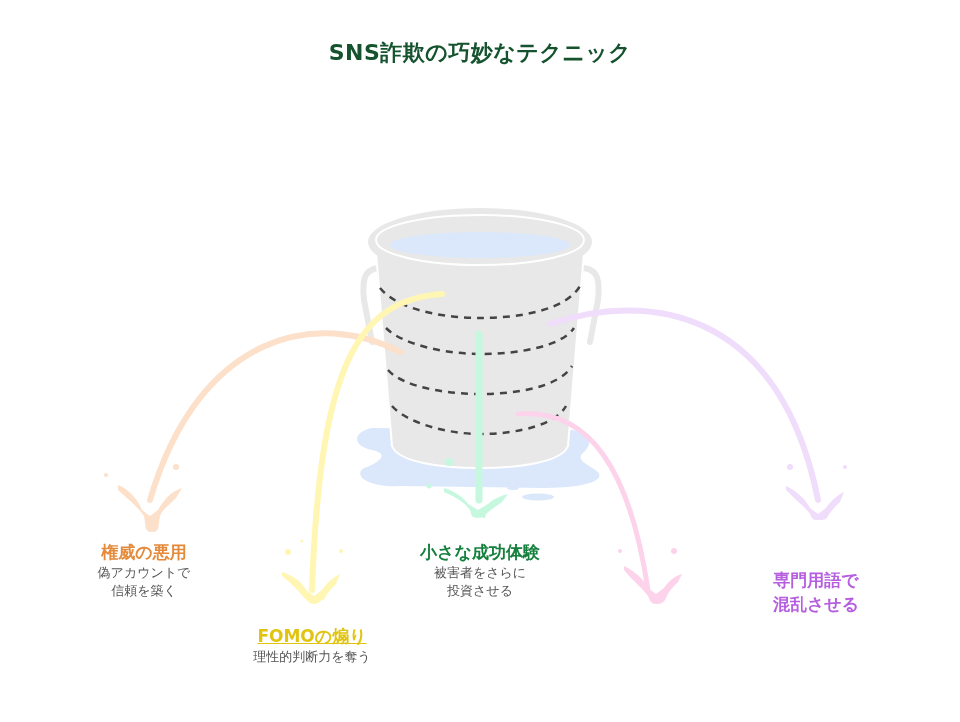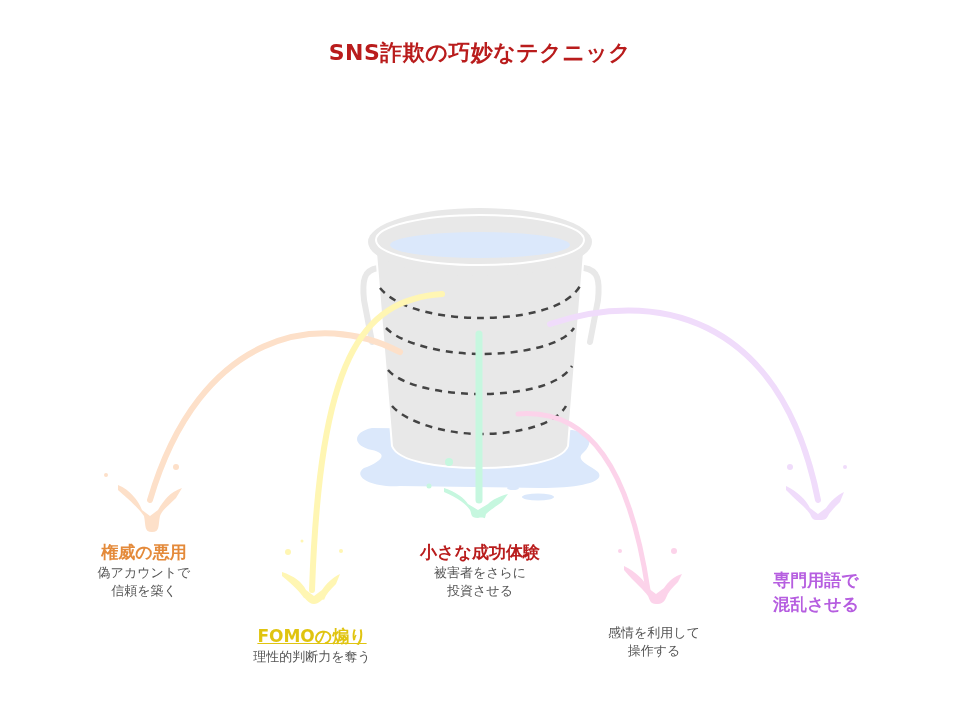--- a/index.html
+++ b/index.html
@@ -1,19 +1,19 @@
 <!DOCTYPE html>
 <html><head>
   <meta charset="utf-8">
   <style>
     html, body { margin: 0; padding: 0; background: #ffffff; }
     body { width: 960px; height: 722px; position: relative; overflow: hidden;
            font-family: "DejaVu Sans", "Liberation Sans", sans-serif; }
     .title { position: absolute; left: 0; top: 38px; width: 960px; text-align: center;
-             font-size: 22px; font-weight: bold; color: #b91c1c; letter-spacing: 0.5px; }
+             font-size: 22px; font-weight: bold; color: #14532d; letter-spacing: 0.5px; }
     svg.art { position: absolute; left: 0; top: 0; }
     .item { position: absolute; text-align: center; }
     .item .head { font-size: 17px; font-weight: bold; line-height: 24px; }
     .item .desc { font-size: 13px; color: #555555; line-height: 18px; margin-top: 0; white-space: pre-line; }
   </style>
 </head>
 <body>
 
 <div class="title">SNS詐欺の巧妙なテクニック</div>
 
@@ -76,26 +76,24 @@
   <div class="desc">偽アカウントで
 信頼を築く</div>
 </div>
 
 <div class="item" style="left:222px; top:624px; width:180px;">
   <div class="head" style="color:#e0c410;text-decoration:underline;">FOMOの煽り</div>
   <div class="desc">理性的判断力を奪う</div>
 </div>
 
 <div class="item" style="left:390px; top:540px; width:180px;">
-  <div class="head" style="color:#b91c1c;">小さな成功体験</div>
+  <div class="head" style="color:#15803d;">小さな成功体験</div>
   <div class="desc">被害者をさらに
 投資させる</div>
 </div>
 
 <div class="item" style="left:564px; top:624px; width:180px;">
-  <div class="desc">感情を利用して
-操作する</div>
 </div>
 
 <div class="item" style="left:726px; top:568px; width:180px;">
   <div class="head" style="color:#b65ee0; white-space:pre-line;">専門用語で
 混乱させる</div>
 </div>
 
 </body></html>

